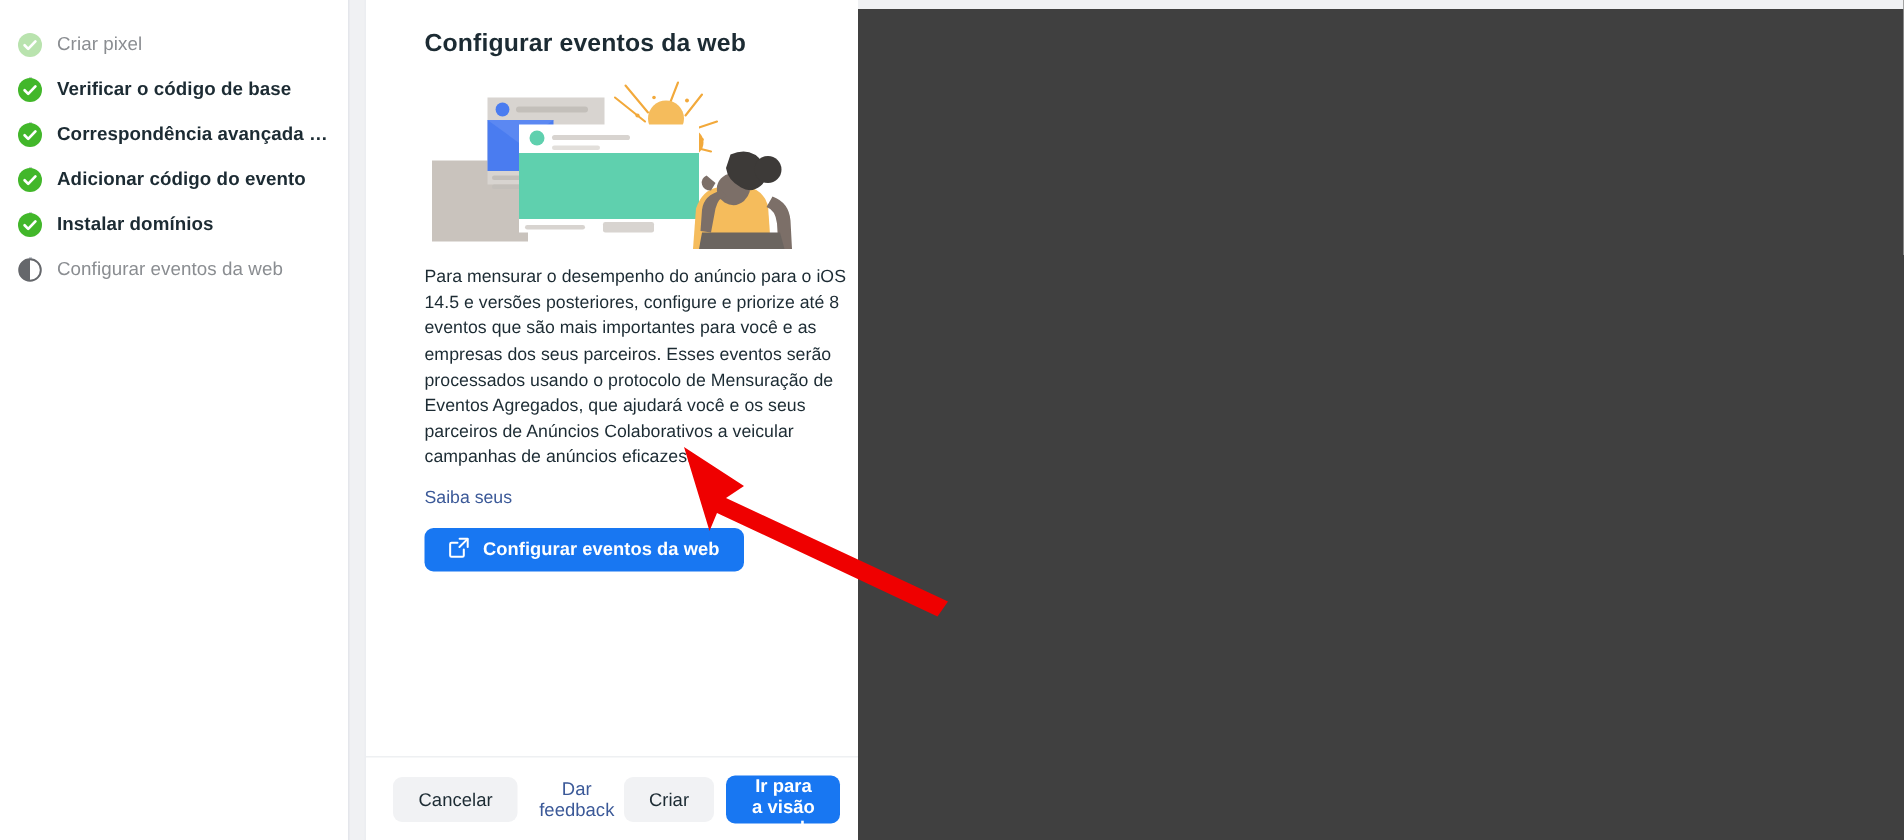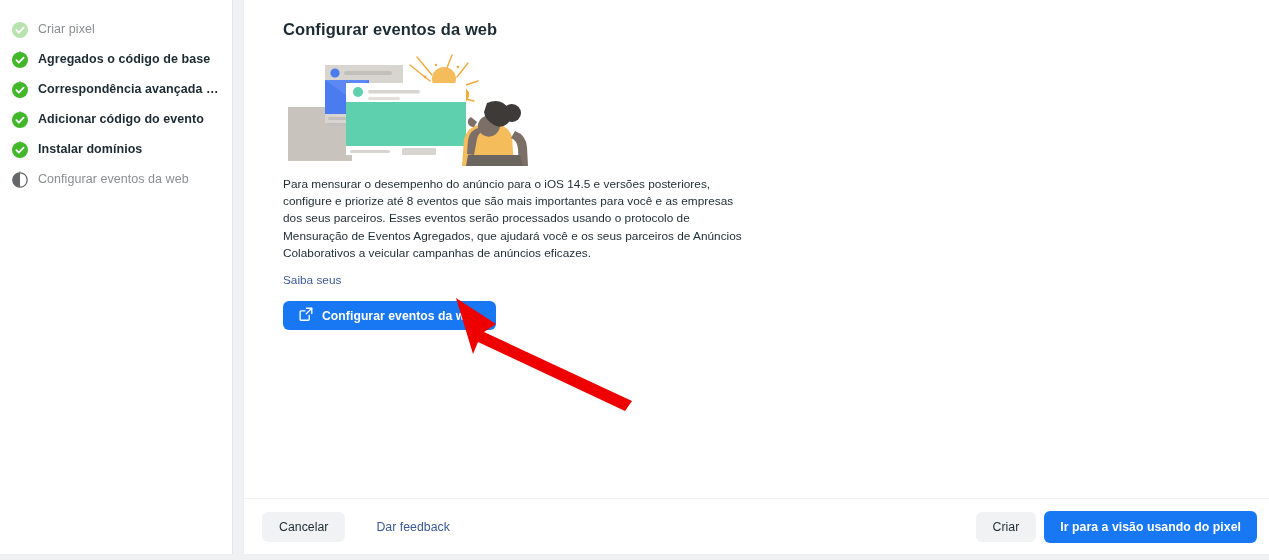--- a/index.html
+++ b/index.html
@@ -11,21 +11,21 @@
     height: 560px;
     background: #ffffff;
     font-family: "Liberation Sans", sans-serif;
     overflow: hidden;
     position: relative;
   }
   #app {
     position: absolute;
     inset: 0;
     display: flex;
-    flex-direction: column;
+    flex-direction: row;
     background: #404040;
   }
   .body-row {
     flex: 1 1 auto;
     display: flex;
     min-height: 0;
     position: relative;
   }
 
   
@@ -188,21 +188,20 @@
     letter-spacing: 0.03px;
   }
   .btn-secondary {
     background: #f1f2f4;
     color: #1c2b33;
   }
   .btn-link {
     background: transparent;
     color: #3b5998;
     padding: 0 6px;
-    margin-left: 17px;
   }
   .btn-primary {
     background: #1877f2;
     color: #ffffff;
     font-weight: bold;
     height: 32px;
     padding: 0 16px;
   }
   .footer-bottom-strip {
     height: 6px;
@@ -245,21 +244,21 @@
           <span class="step-label" style="color:#8a8d91;font-weight:normal;">Criar pixel</span>
         </div>
 
         <div class="step done">
           <span class="step-icon">
             <svg width="16" height="16" viewBox="0 0 16 16">
               <circle cx="8" cy="8" r="8" fill="#42b72a"></circle>
               <path d="M4.4 8.2 L6.8 10.6 L11.6 5.6" fill="none" stroke="#ffffff" stroke-width="1.8" stroke-linecap="round" stroke-linejoin="round"></path>
             </svg>
           </span>
-          <span class="step-label">Agregados o código de base</span>
+          <span class="step-label">Verificar o código de base</span>
         </div>
 
         <div class="step done">
           <span class="step-icon">
             <svg width="16" height="16" viewBox="0 0 16 16">
               <circle cx="8" cy="8" r="8" fill="#42b72a"></circle>
               <path d="M4.4 8.2 L6.8 10.6 L11.6 5.6" fill="none" stroke="#ffffff" stroke-width="1.8" stroke-linecap="round" stroke-linejoin="round"></path>
             </svg>
           </span>
           <span class="step-label">Correspondência avançada automát…</span>

